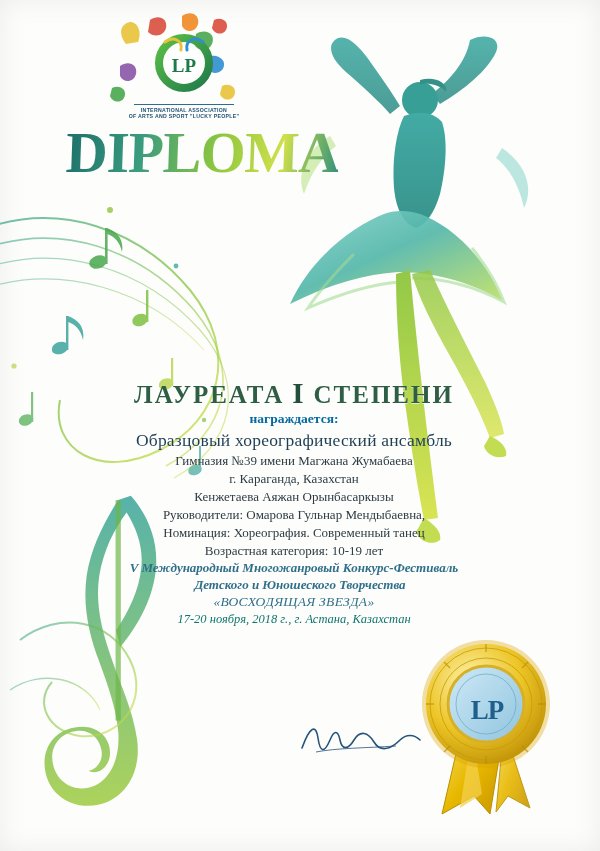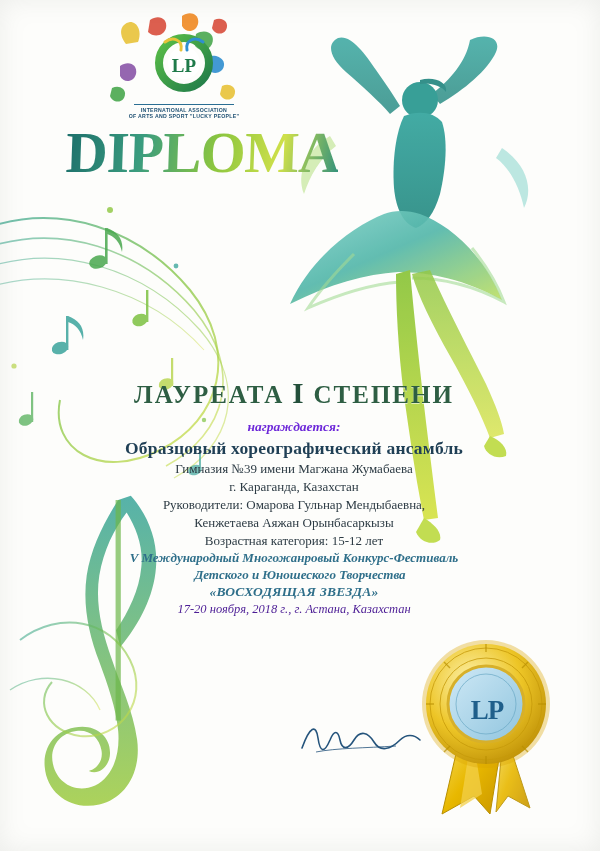--- a/index.html
+++ b/index.html
@@ -113,30 +113,29 @@
     letter-spacing: 2px;
     line-height: 30px;
     text-shadow: 0 1px 0 rgba(255,255,255,0.6);
   }
   .laureate-line .deg {
     font-size: 29px;
     color: #234f3a;
     margin: 0 8px;
   }
   .awarded {
-    margin-top: 9px;
+    margin-top: 1px;
     font-size: 13.5px;
     font-weight: bold;
-    color: #6d28d9;
-    font-style: italic;
+    color: #0369a1;
   }
   .recipient {
     margin-top: 3px;
     font-size: 17.5px;
-    font-weight: bold;
+    font-weight: normal;
     color: #1f3f55;
     letter-spacing: 0.2px;
   }
   .recipient-name {
     margin-top: 2px;
     font-size: 22px;
     font-weight: bold;
     color: #1b3a52;
   }
   .detail {
@@ -148,22 +147,22 @@
   .detail-group {
     margin-top: 0;
   }
   .event-block {
     font-style: italic;
     color: #2f6f8a;
     line-height: 17px;
   }
   .event-line1 { font-size: 13px; font-weight: bold; }
   .event-line2 { font-size: 13px; font-weight: bold; padding-left: 12px; }
-  .event-name  { font-size: 13.5px; font-weight: bold; letter-spacing: 0.3px; }
-  .event-date  { font-size: 12.5px; font-style: italic; color: #4c1d95; font-weight: normal; margin-top: 1px;}
+  .event-name  { font-size: 13.5px; font-weight: normal; letter-spacing: 0.3px; }
+  .event-date  { font-size: 12.5px; font-style: italic; color: #0f766e; font-weight: normal; margin-top: 1px;}
 
   
   .signature {
     position: absolute;
     left: 296px;
     top: 718px;
     width: 130px;
     height: 44px;
   }
 
@@ -342,23 +341,24 @@
       <span>ЛАУРЕАТА</span><span class="deg">I</span><span>СТЕПЕНИ</span>
     </div>
 
     <div class="awarded">награждается:</div>
 
     <div class="recipient">Образцовый хореографический ансамбль</div>
 
     <div class="detail-group">
       <div class="detail">Гимназия №39 имени Магжана Жумабаева</div>
       <div class="detail">г. Караганда, Казахстан</div>
+      <div class="detail">Кенжетаева Аяжан Орынбасаркызы</div>
       <div class="detail">Руководители: Омарова Гульнар Мендыбаевна,</div>
-      <div class="detail">Кенжетаева Аяжан Орынбасаркызы</div>
-      <div class="detail">Возрастная категория: 15-12 лет</div>
+      <div class="detail">Номинация: Хореография. Современный танец</div>
+      <div class="detail">Возрастная категория: 10-19 лет</div>
     </div>
 
     <div class="event-block">
       <div class="event-line1">V Международный Многожанровый Конкурс-Фестиваль</div>
       <div class="event-line2">Детского и Юношеского Творчества</div>
       <div class="event-name">«ВОСХОДЯЩАЯ ЗВЕЗДА»</div>
       <div class="event-date">17-20 ноября, 2018 г., г. Астана, Казахстан</div>
     </div>
   </div>
 

